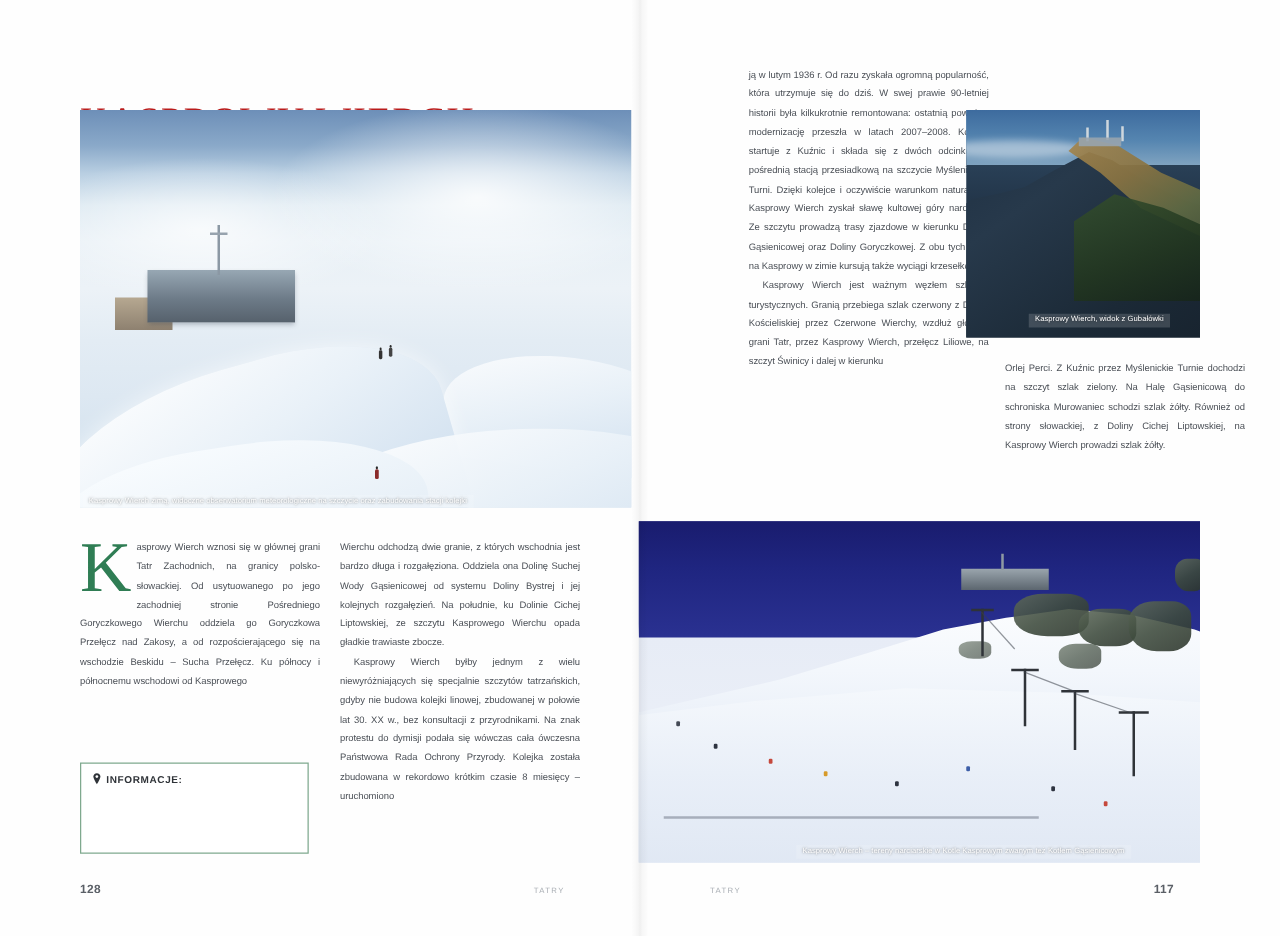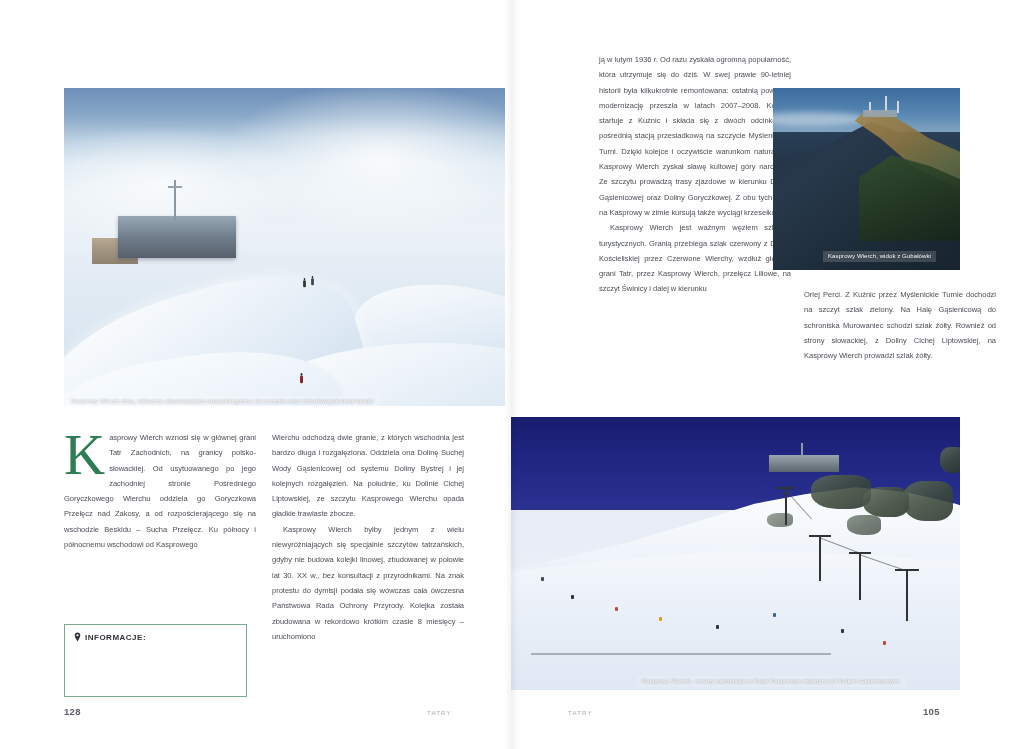--- a/index.html
+++ b/index.html
@@ -202,21 +202,20 @@
   }
 
   
   #info-box {
     position: absolute;
     left: 64px; top: 610px; width: 183px; height: 73px;
     border: 1px solid #7fa98e;
     background: #ffffff;
     padding: 7px 9px;
     box-sizing: border-box;
-    margin-top: 14px;
   }
   .info-head {
     display: flex; align-items: center; gap: 4px;
     font-size: 8px; font-weight: bold; letter-spacing: 0.5px;
     color: #2f3338; margin-bottom: 5px;
   }
   .pin-icon { width: 7px; height: 10px; display:block; }
   .info-lines {
     font-family: "Liberation Serif", serif;
     font-size: 8.3px;
@@ -360,17 +359,17 @@
     <div class="ski-dot" style="left:148px;top:200px;background:#d79a2a;"></div>
     <div class="ski-dot" style="left:205px;top:208px;background:#2e3340;"></div>
     <div class="ski-dot" style="left:262px;top:196px;background:#3d5ea8;"></div>
     <div class="ski-dot" style="left:330px;top:212px;background:#2e3340;"></div>
     <div class="ski-dot" style="left:372px;top:224px;background:#c5483c;"></div>
     <div class="ski-dot" style="left:30px;top:160px;background:#444a55;"></div>
     <div style="position:absolute;left:20px;top:236px;width:300px;height:1.5px;background:rgba(90,100,115,.45);"></div>
   </div>
   <div class="caption" style="left:637px; top:676px;">Kasprowy Wierch – tereny narciarskie w Kotle Kasprowym zwanym też Kotłem Gąsienicowym</div>
 
-  <div class="folio" id="folio-right">105</div>
+  <div class="folio" id="folio-right">117</div>
   <div class="runhead" id="runhead-right">TATRY</div>
 
   <div class="gutter"></div>
 </div>
 
 </body></html>

